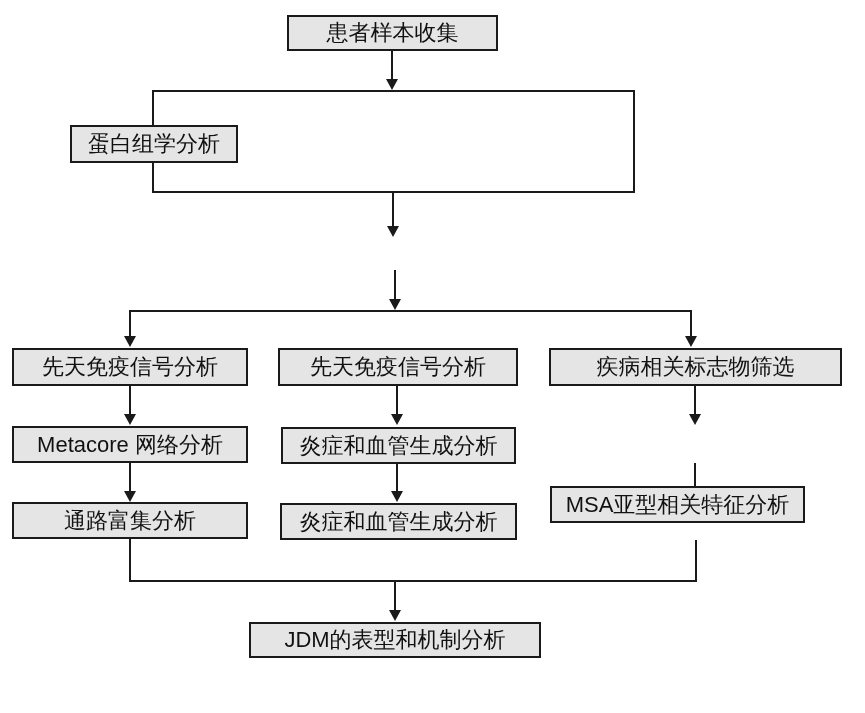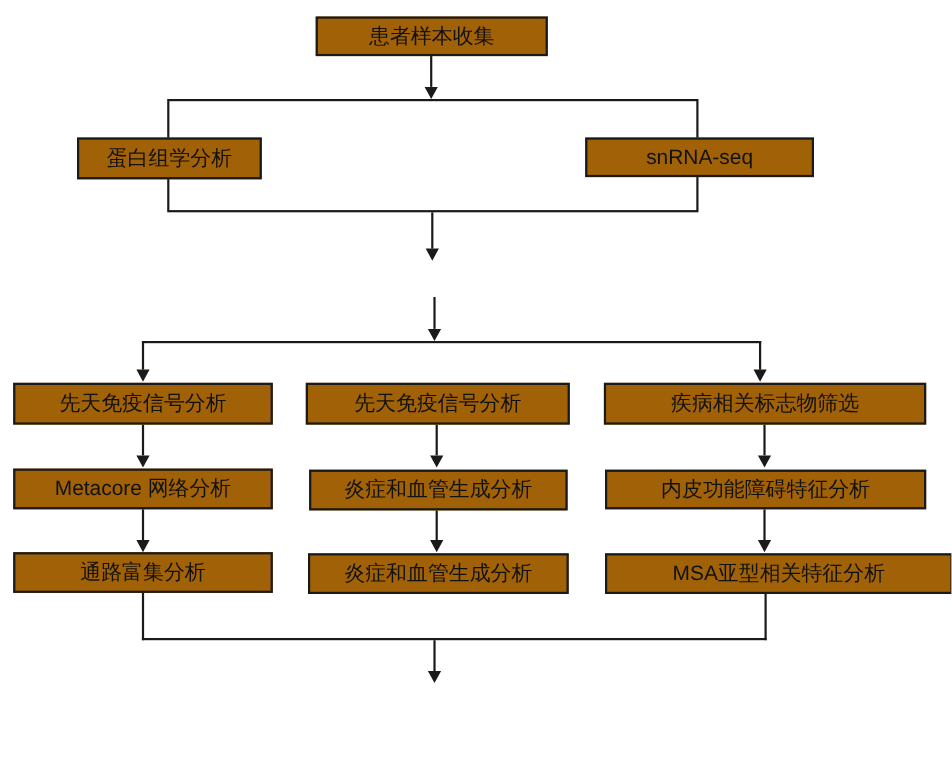--- a/index.html
+++ b/index.html
@@ -1,23 +1,23 @@
 <!DOCTYPE html>
 <html><head>
 <meta charset="utf-8">
 <style>
   html,body{margin:0;padding:0;background:#ffffff;}
   .canvas{
     position:relative;width:865px;height:713px;background:#ffffff;
     font-family:"Liberation Sans","DejaVu Sans",sans-serif;color:#111111;overflow:hidden;
   }
   .node{
-    position:absolute;box-sizing:border-box;background:#a16207;
+    position:absolute;box-sizing:border-box;background:#e5e5e5;
     border:2px solid #1a1a1a;display:flex;align-items:center;justify-content:center;
-    font-size:19px;line-height:1;white-space:nowrap;
+    font-size:22px;line-height:1;white-space:nowrap;
   }
   .frame{position:absolute;box-sizing:border-box;border:2px solid #1a1a1a;background:transparent;}
   .vline{position:absolute;width:2px;background:#1a1a1a;}
   .hline{position:absolute;height:2px;background:#1a1a1a;}
   .arrow-down{
     position:absolute;width:0;height:0;
     border-left:6px solid transparent;border-right:6px solid transparent;
     border-top:11px solid #1a1a1a;
   }
 </style>
@@ -61,35 +61,34 @@
   <div class="vline" style="left:695px;top:540px;height:42px"></div>
   <div class="hline" style="left:129px;top:580px;width:568px"></div>
   <div class="vline" style="left:394px;top:582px;height:28px"></div>
   <div class="arrow-down" style="left:389px;top:610px"></div>
 
   <div class="node" style="left:287px;top:15px;width:211px;height:36px">患者样本收集</div>
 
   <div class="node" style="left:70px;top:125px;width:168px;height:38px">蛋白组学分析</div>
 
 
-  <div class="node" style="left:532px;top:125px;width:208px;height:36px">snRNA-seq</div>
 
 
   <div class="node" style="left:12px;top:348px;width:236px;height:38px">先天免疫信号分析</div>
 
   <div class="node" style="left:278px;top:348px;width:240px;height:38px">先天免疫信号分析</div>
 
   <div class="node" style="left:549px;top:348px;width:293px;height:38px">疾病相关标志物筛选</div>
 
   <div class="node" style="left:12px;top:426px;width:236px;height:37px">Metacore 网络分析</div>
 
   <div class="node" style="left:281px;top:427px;width:235px;height:37px">炎症和血管生成分析</div>
 
-  <div class="node" style="left:550px;top:427px;width:292px;height:36px">内皮功能障碍特征分析</div>
 
   <div class="node" style="left:12px;top:502px;width:236px;height:37px">通路富集分析</div>
 
   <div class="node" style="left:280px;top:503px;width:237px;height:37px">炎症和血管生成分析</div>
 
-  <div class="node" style="left:550px;top:503px;width:316px;height:37px">MSA亚型相关特征分析</div>
+  <div class="node" style="left:550px;top:486px;width:255px;height:37px">MSA亚型相关特征分析</div>
 
+  <div class="node" style="left:249px;top:622px;width:292px;height:36px">JDM的表型和机制分析</div>
 
 </div>
 
 </body></html>

